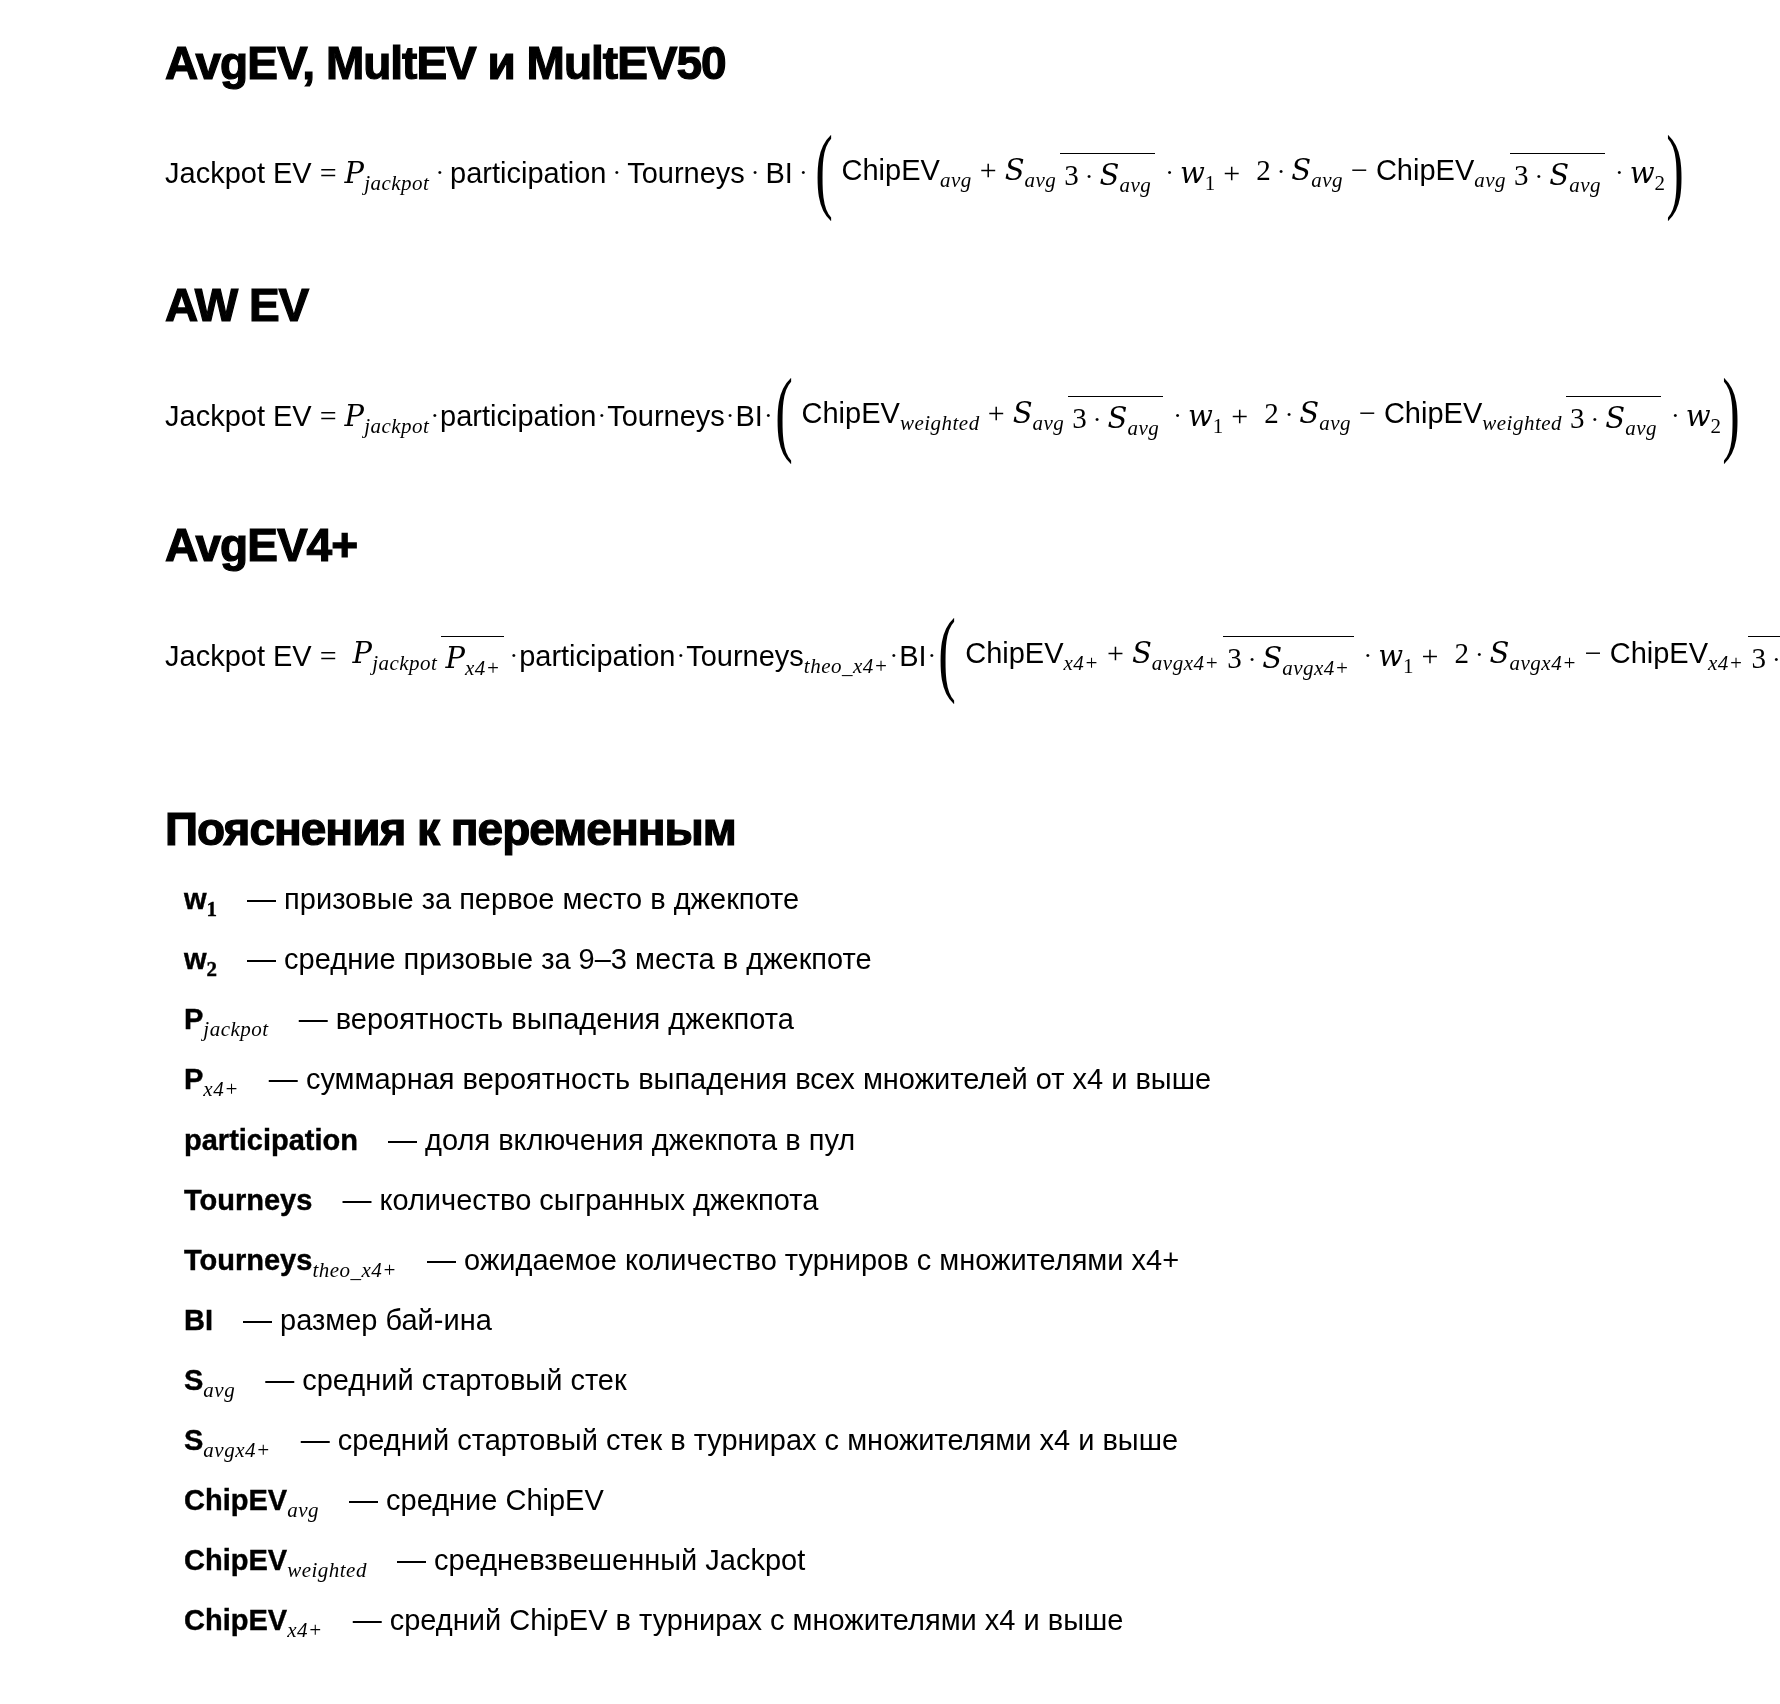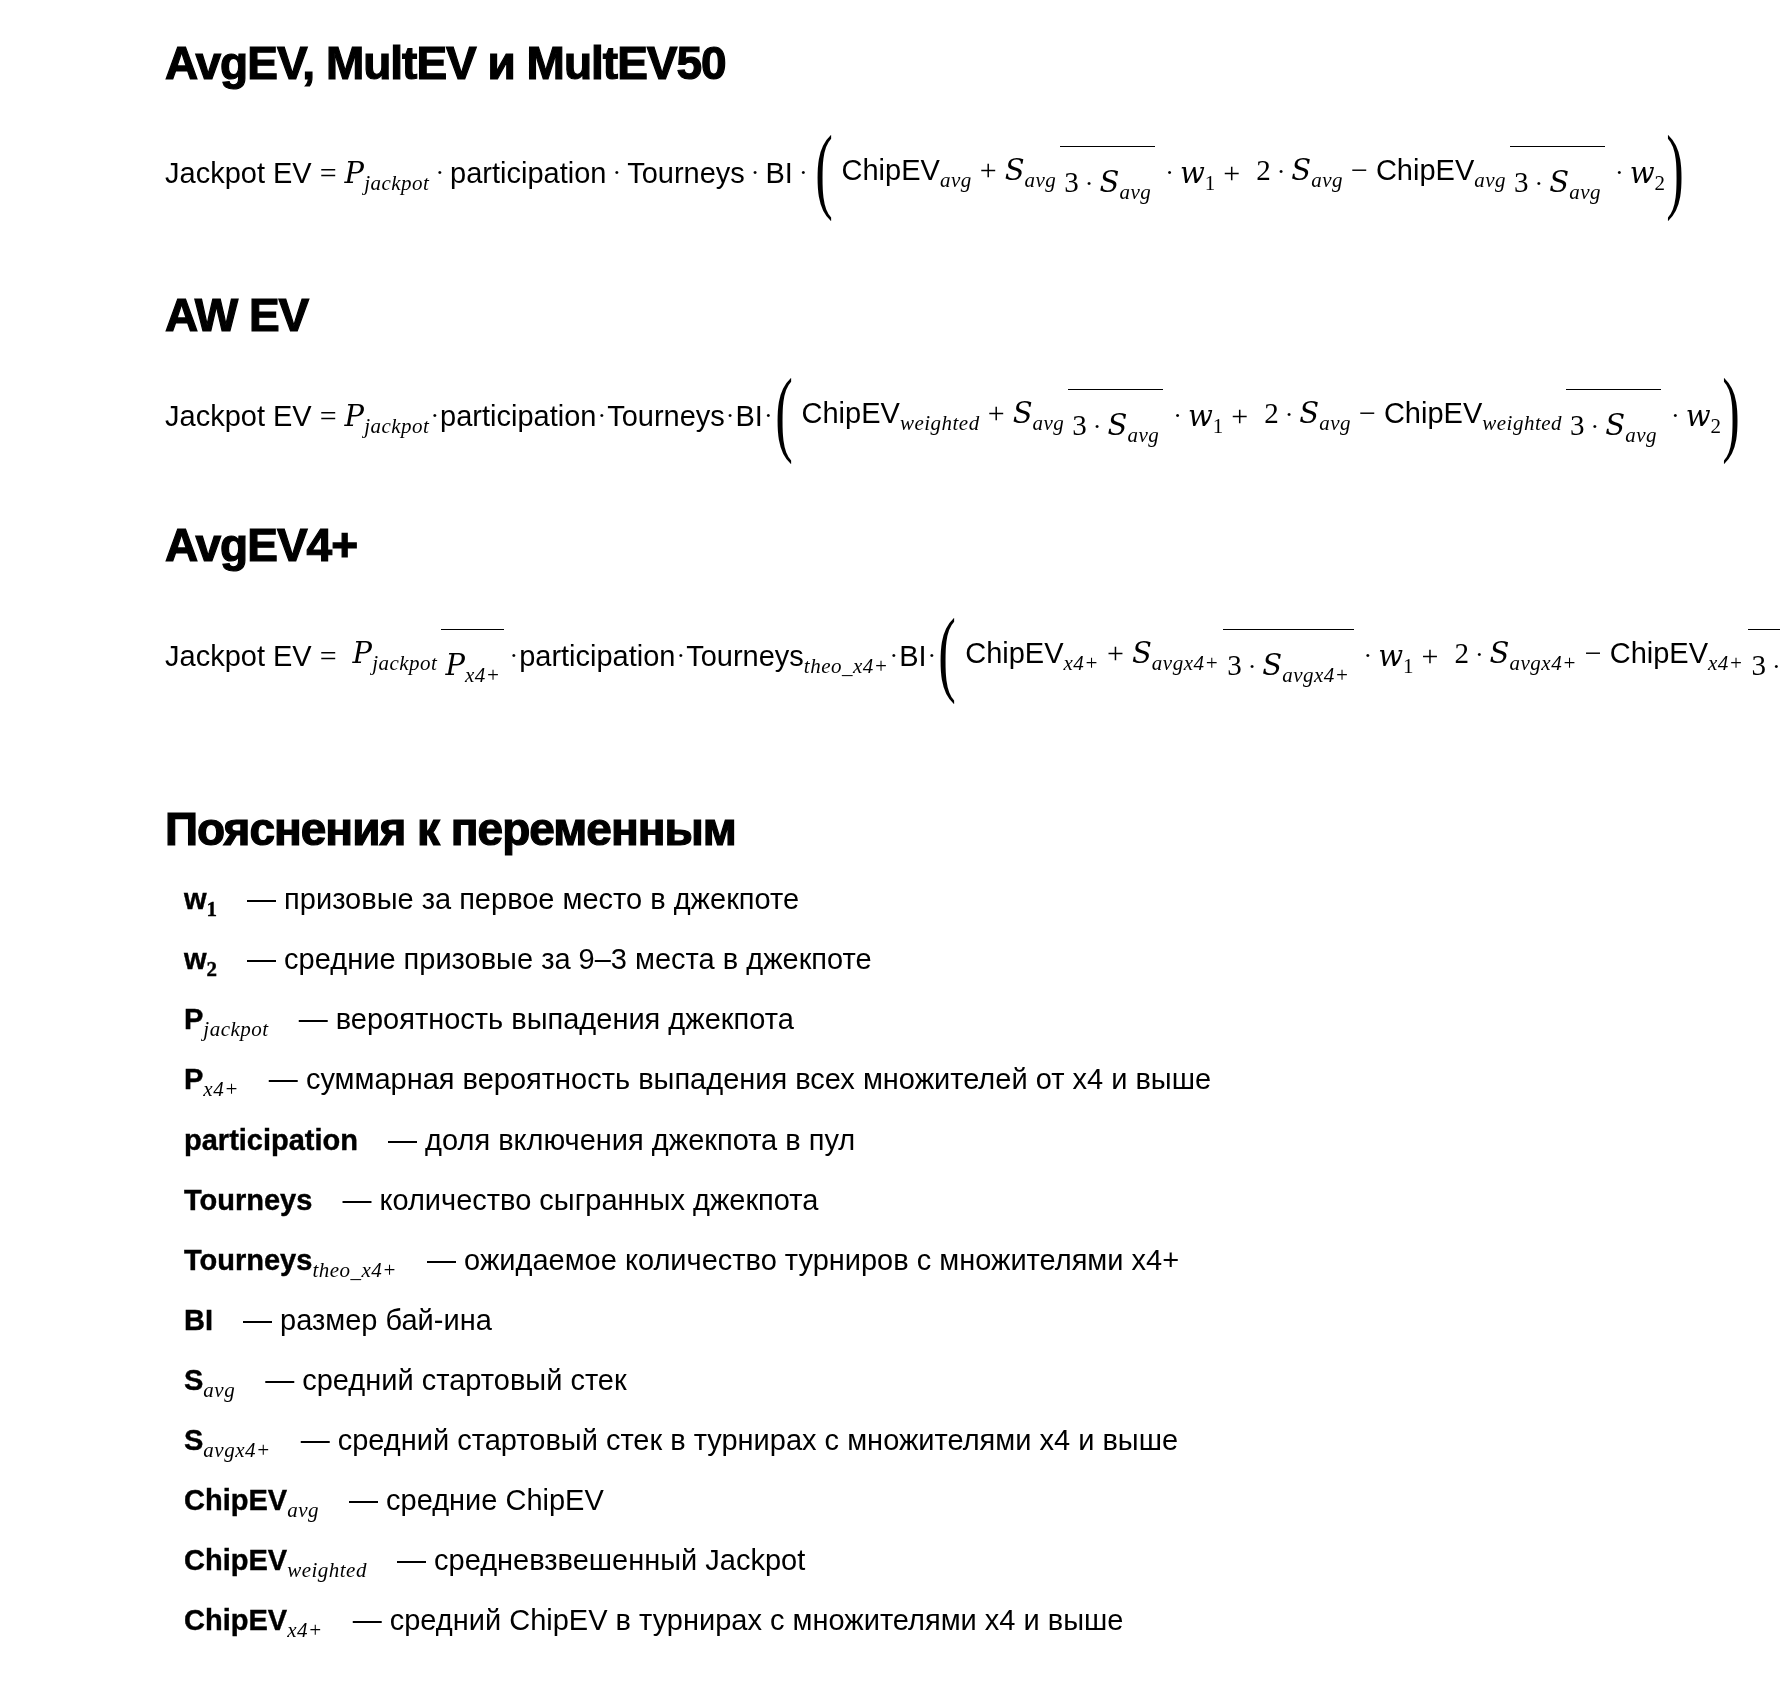--- a/index.html
+++ b/index.html
@@ -30,21 +30,21 @@
     sub.s {
       font-family: "Liberation Serif", serif; font-style: italic;
       font-size: 21px; vertical-align: -7px; line-height: 0; letter-spacing: 0.5px;
     }
     sub.n { font-family: "Liberation Serif", serif; font-style: normal; font-size: 21px; vertical-align: -7px; line-height: 0; }
     .frac {
       display: inline-flex; flex-direction: row; align-items: center;
       vertical-align: middle; margin: 0 4px;
     }
     .frac .num { padding: 0 4px 5px 4px; line-height: 1.15; }
-    .frac .den { padding: 19px 4px 0 4px; line-height: 1.15; border-top: 1.6px solid #000; align-self: stretch; }
+    .frac .den { padding: 5px 4px 0 4px; line-height: 1.15; border-top: 1.6px solid #000; align-self: stretch; }
     .paren {
       font-family: "Liberation Serif", serif; font-weight: 100;
       font-size: 96px; line-height: 1; transform: scaleX(0.55); display: inline-block;
       margin: 0 -6px; position: relative; top: -4px;
     }
     .vars { position: absolute; left: 0; top: 0; }
     .var-row {
       position: absolute; left: 0; white-space: nowrap;
       font-family: "Liberation Sans", sans-serif; font-size: 29px; margin-left: 19px;
     }
@@ -79,21 +79,21 @@
     <span class="op">+</span>
     <span class="frac">
       <span class="num"><span class="mr">2</span><span class="dot">·</span><span class="m">S</span><sub class="s">avg</sub><span class="op">−</span><span>ChipEV</span><sub class="s">avg</sub></span>
       <span class="den"><span class="mr">3</span><span class="dot">·</span><span class="m">S</span><sub class="s">avg</sub></span>
     </span>
     <span class="dot">·</span>
     <span class="m"><span>w</span><sub class="n">2</sub></span>
     <span class="paren">)</span>
   </div>
 
-  <h2 style="top:288px">AW EV</h2>
+  <h2 style="top:278px">AW EV</h2>
   <div class="formula" style="top:368px">
     <span>Jackpot EV</span>
     <span class="op">=</span>
     <span class="m"><span>P</span><sub class="s">jackpot</sub></span>
     <span class="dot tight">·</span>
     <span>participation</span>
     <span class="dot tight">·</span>
     <span>Tourneys</span>
     <span class="dot tight">·</span>
     <span>BI</span>

